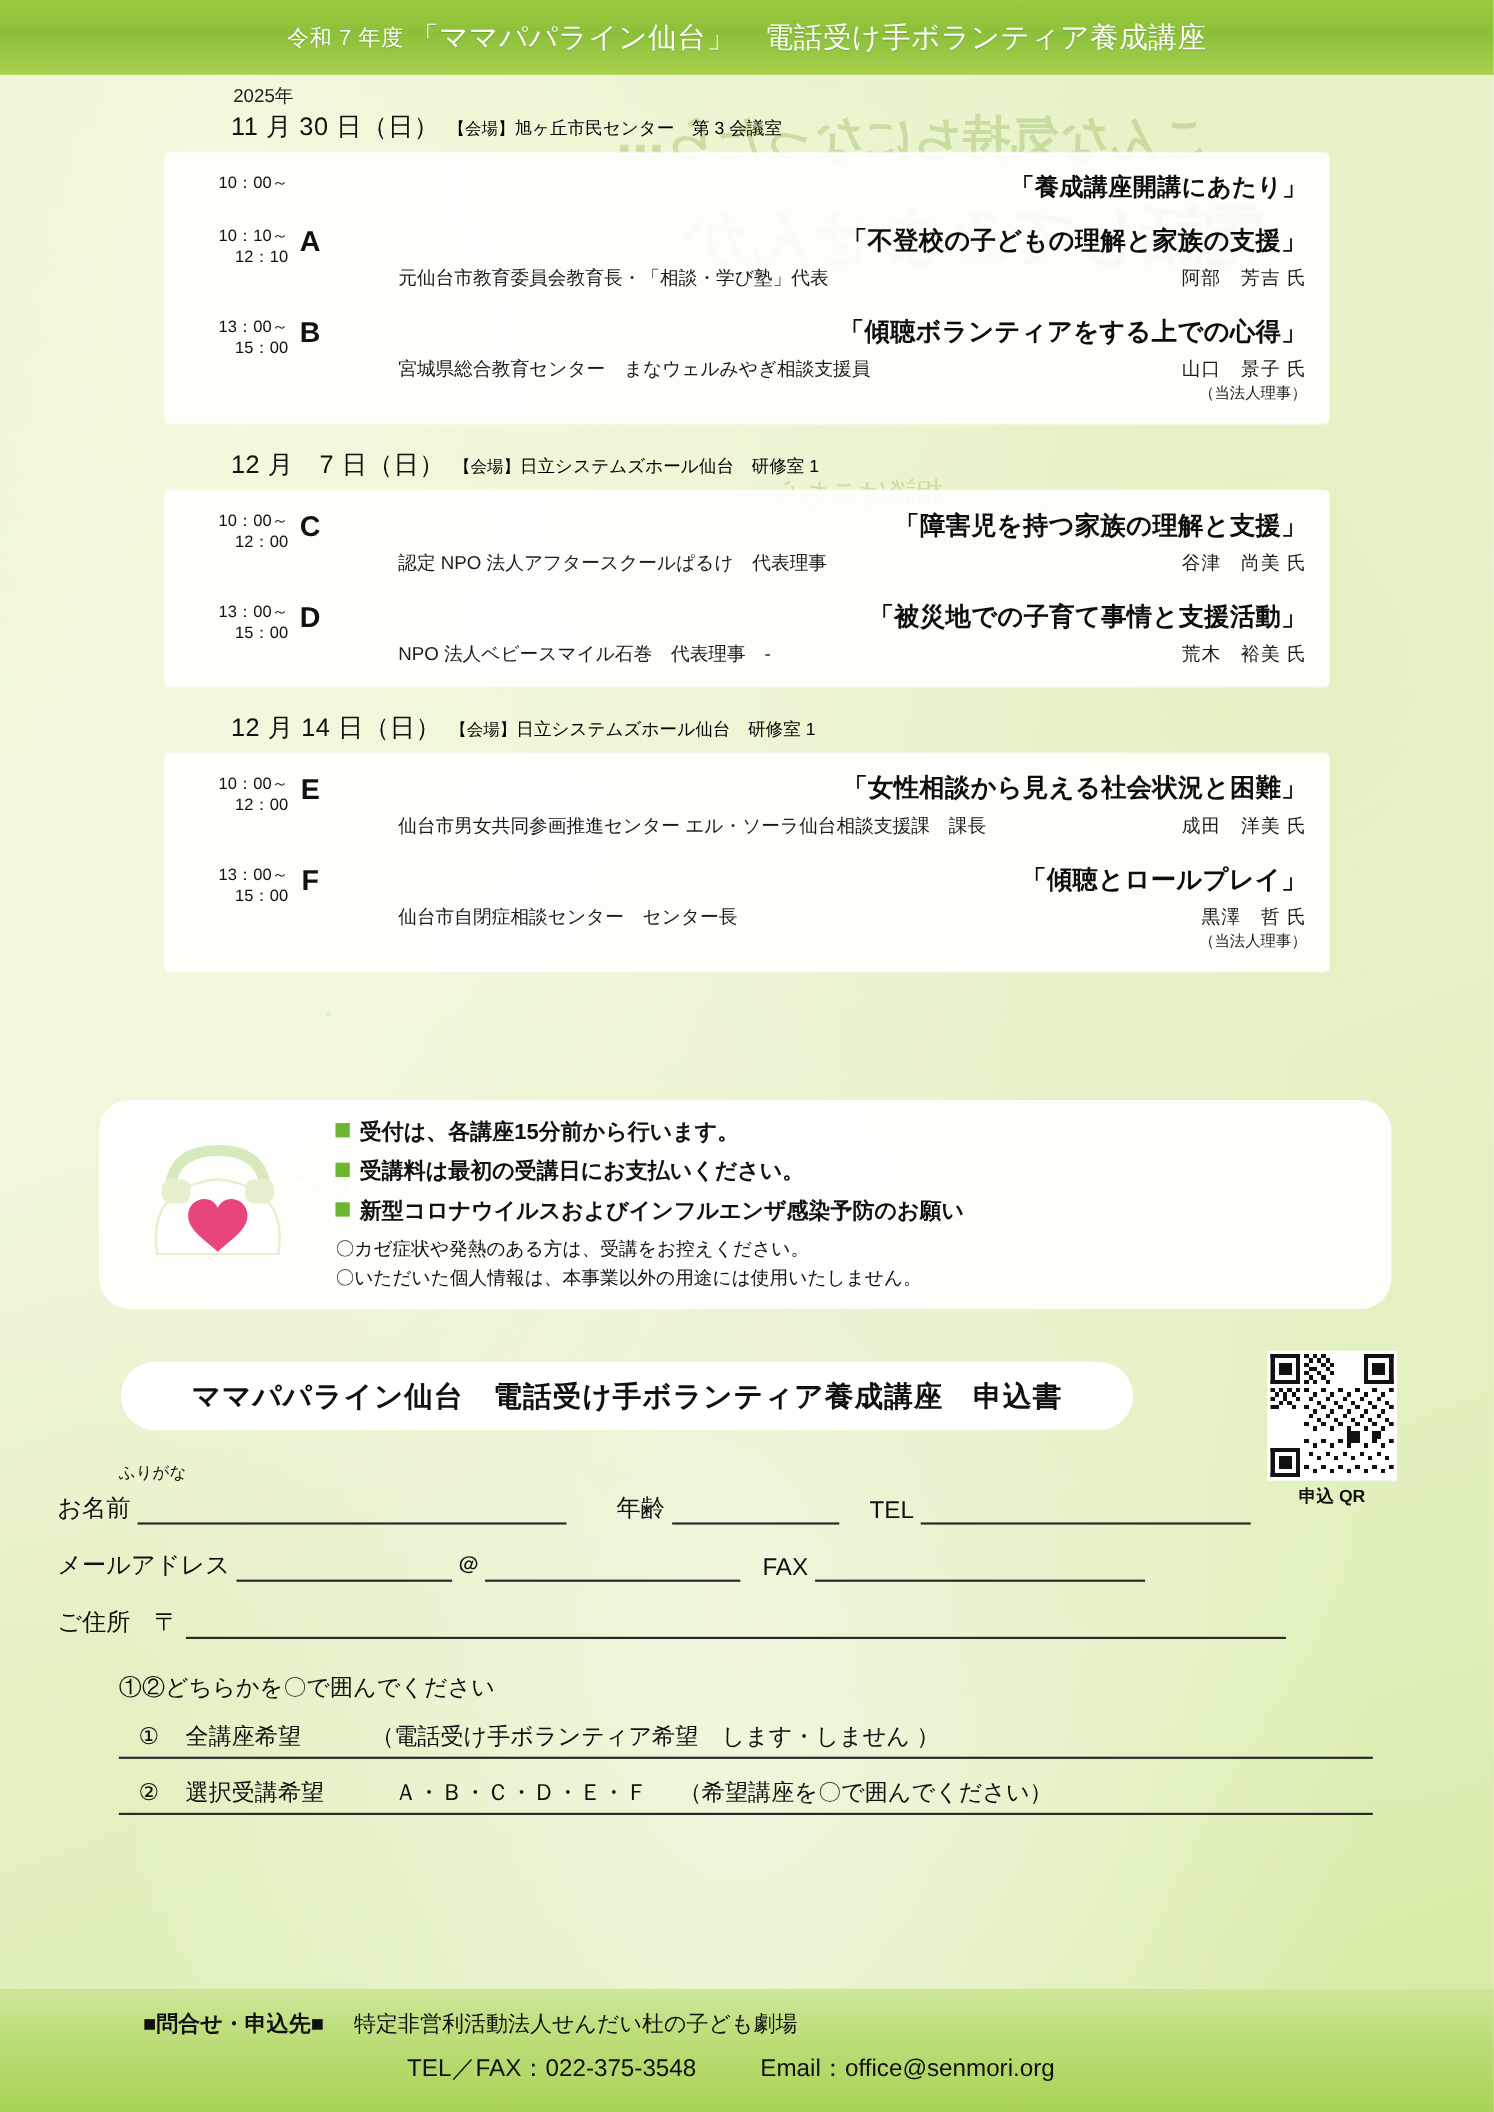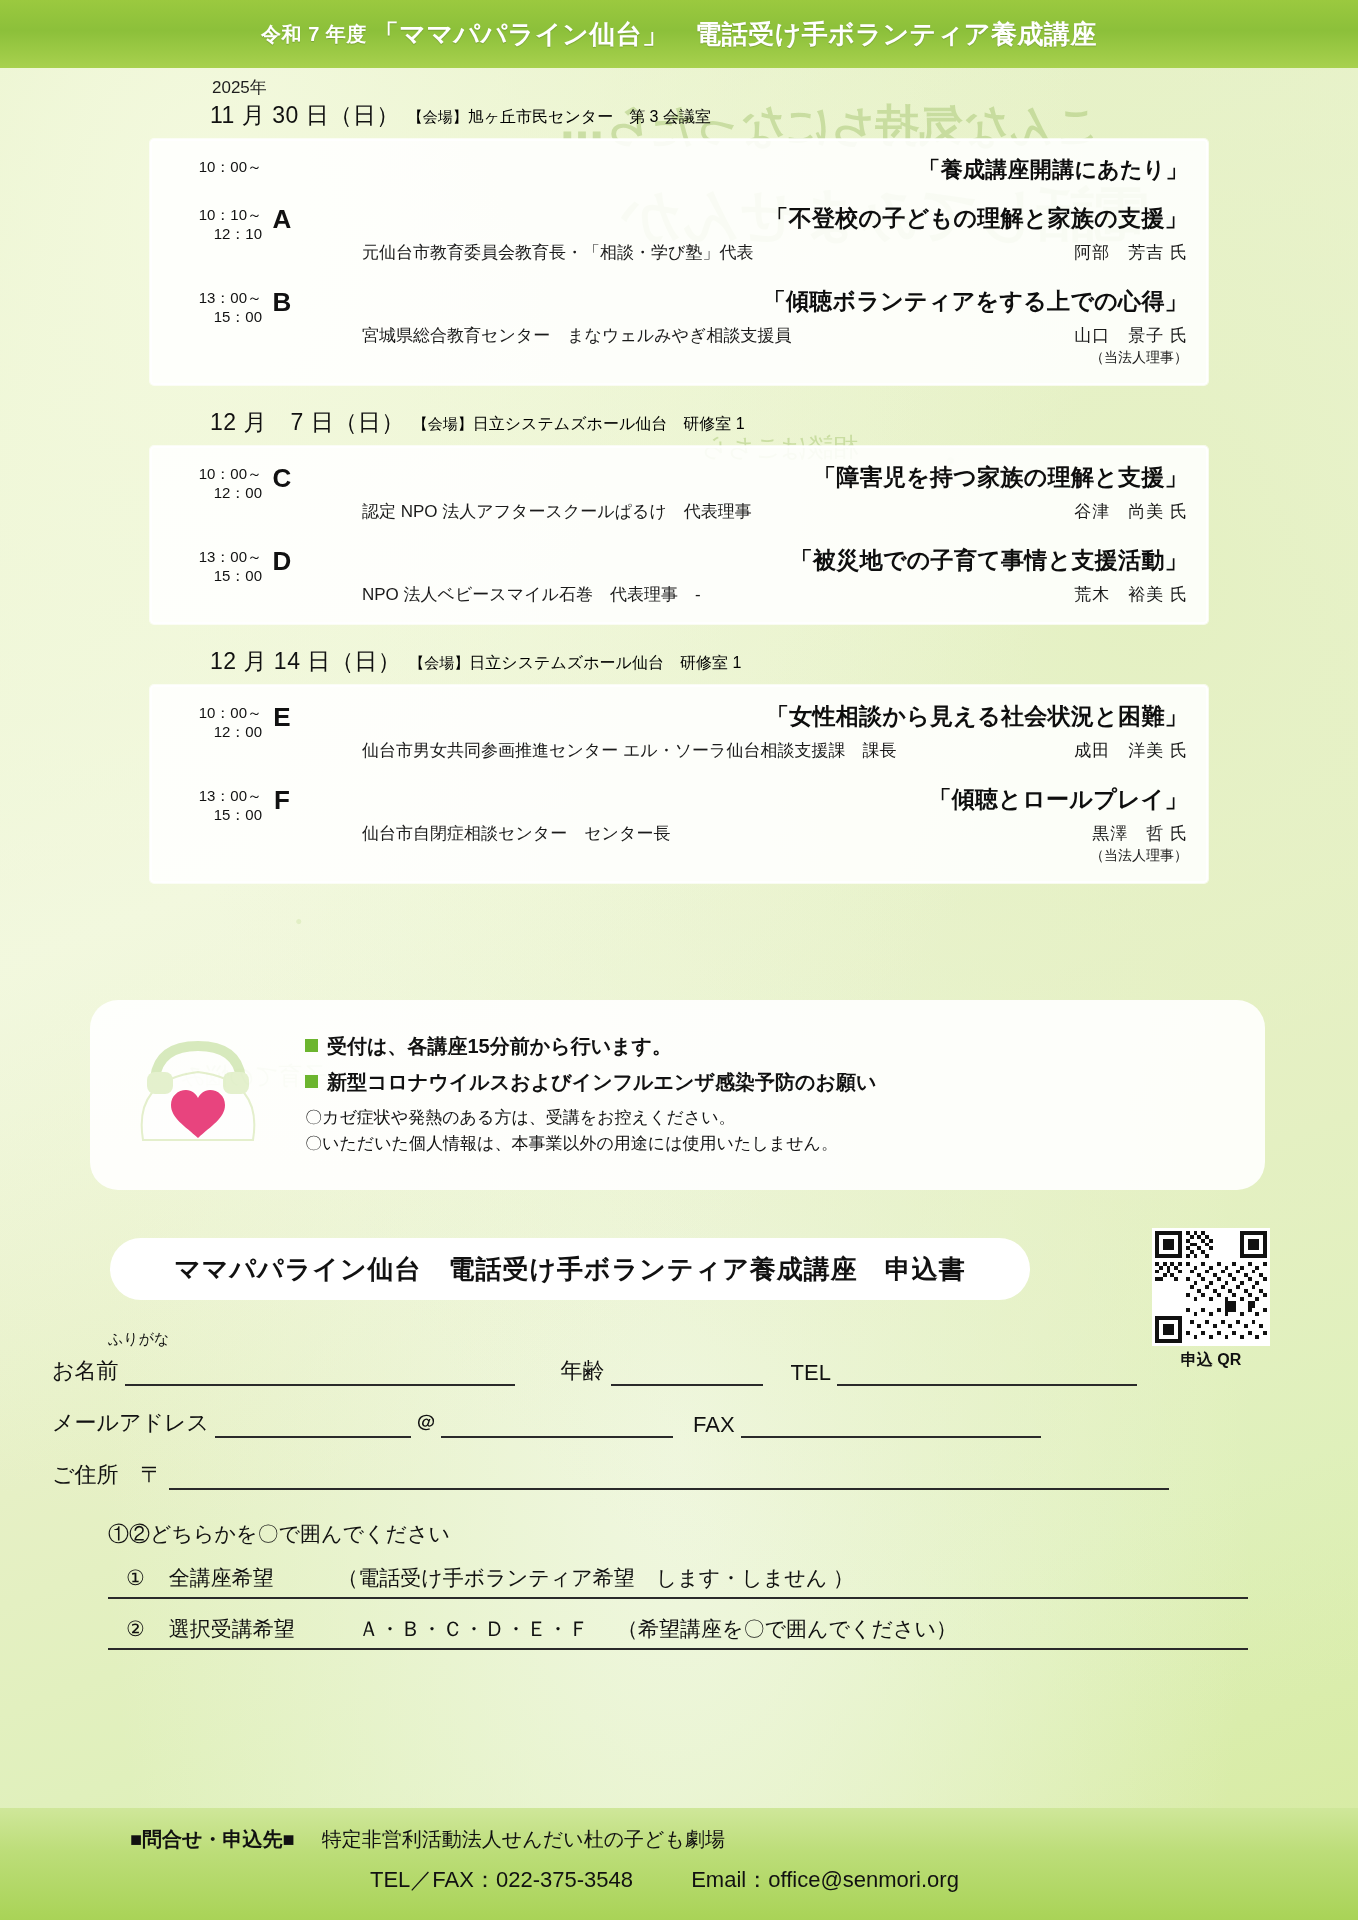--- a/index.html
+++ b/index.html
@@ -41,21 +41,21 @@
   }
   
   .header-band {
     position: absolute; top: 0; left: 0; width: 1358px; height: 68px;
     background: linear-gradient(180deg, #9bc93f 0%, #8cc03a 45%, #a8d14e 100%);
     z-index: 3;
   }
   .header-title {
     position: absolute; top: 0; left: 0; width: 1358px; height: 68px;
     display: flex; align-items: center; justify-content: center;
-    color: #fff; font-weight: bold; letter-spacing: .5px;
+    color: #fff; font-weight: normal; letter-spacing: .5px;
     text-shadow: 0 1px 1px rgba(0,0,0,.18);
     z-index: 4;
   }
   .ht-small { font-size: 20px; margin-right: 6px; }
   .ht-big { font-size: 26px; }
   
   .schedule { position: absolute; left: 0; top: 76px; width: 1358px; z-index: 5; }
   .day-head {
     display: flex; align-items: flex-end; gap: 8px;
     padding-left: 210px; margin-top: 10px;
@@ -299,20 +299,24 @@
         <rect x="34" y="52" width="26" height="22" rx="8" fill="#cfe6a8"></rect>
         <rect x="110" y="52" width="26" height="22" rx="8" fill="#cfe6a8"></rect>
       </g>
       <path d="M85 118 C72 106 58 98 58 85 C58 76 65 70 73 70 C79 70 83 74 85 78 C87 74 91 70 97 70 C105 70 112 76 112 85 C112 98 98 106 85 118 Z" fill="#e8447e"></path>
     </svg>
   </div>
   <div class="notes">
     <div class="note-line">
       <span class="bullet"></span>
       <span class="txt">受付は、各講座15分前から行います。</span>
+    </div>
+    <div class="note-line">
+      <span class="bullet"></span>
+      <span class="txt">受講料は最初の受講日にお支払いください。</span>
     </div>
     <div class="note-line">
       <span class="bullet"></span>
       <span class="txt">新型コロナウイルスおよびインフルエンザ感染予防のお願い</span>
     </div>
     <div class="note-sub">〇カゼ症状や発熱のある方は、受講をお控えください。</div>
     <div class="note-sub">〇いただいた個人情報は、本事業以外の用途には使用いたしません。</div>
   </div>
 </div>
 

